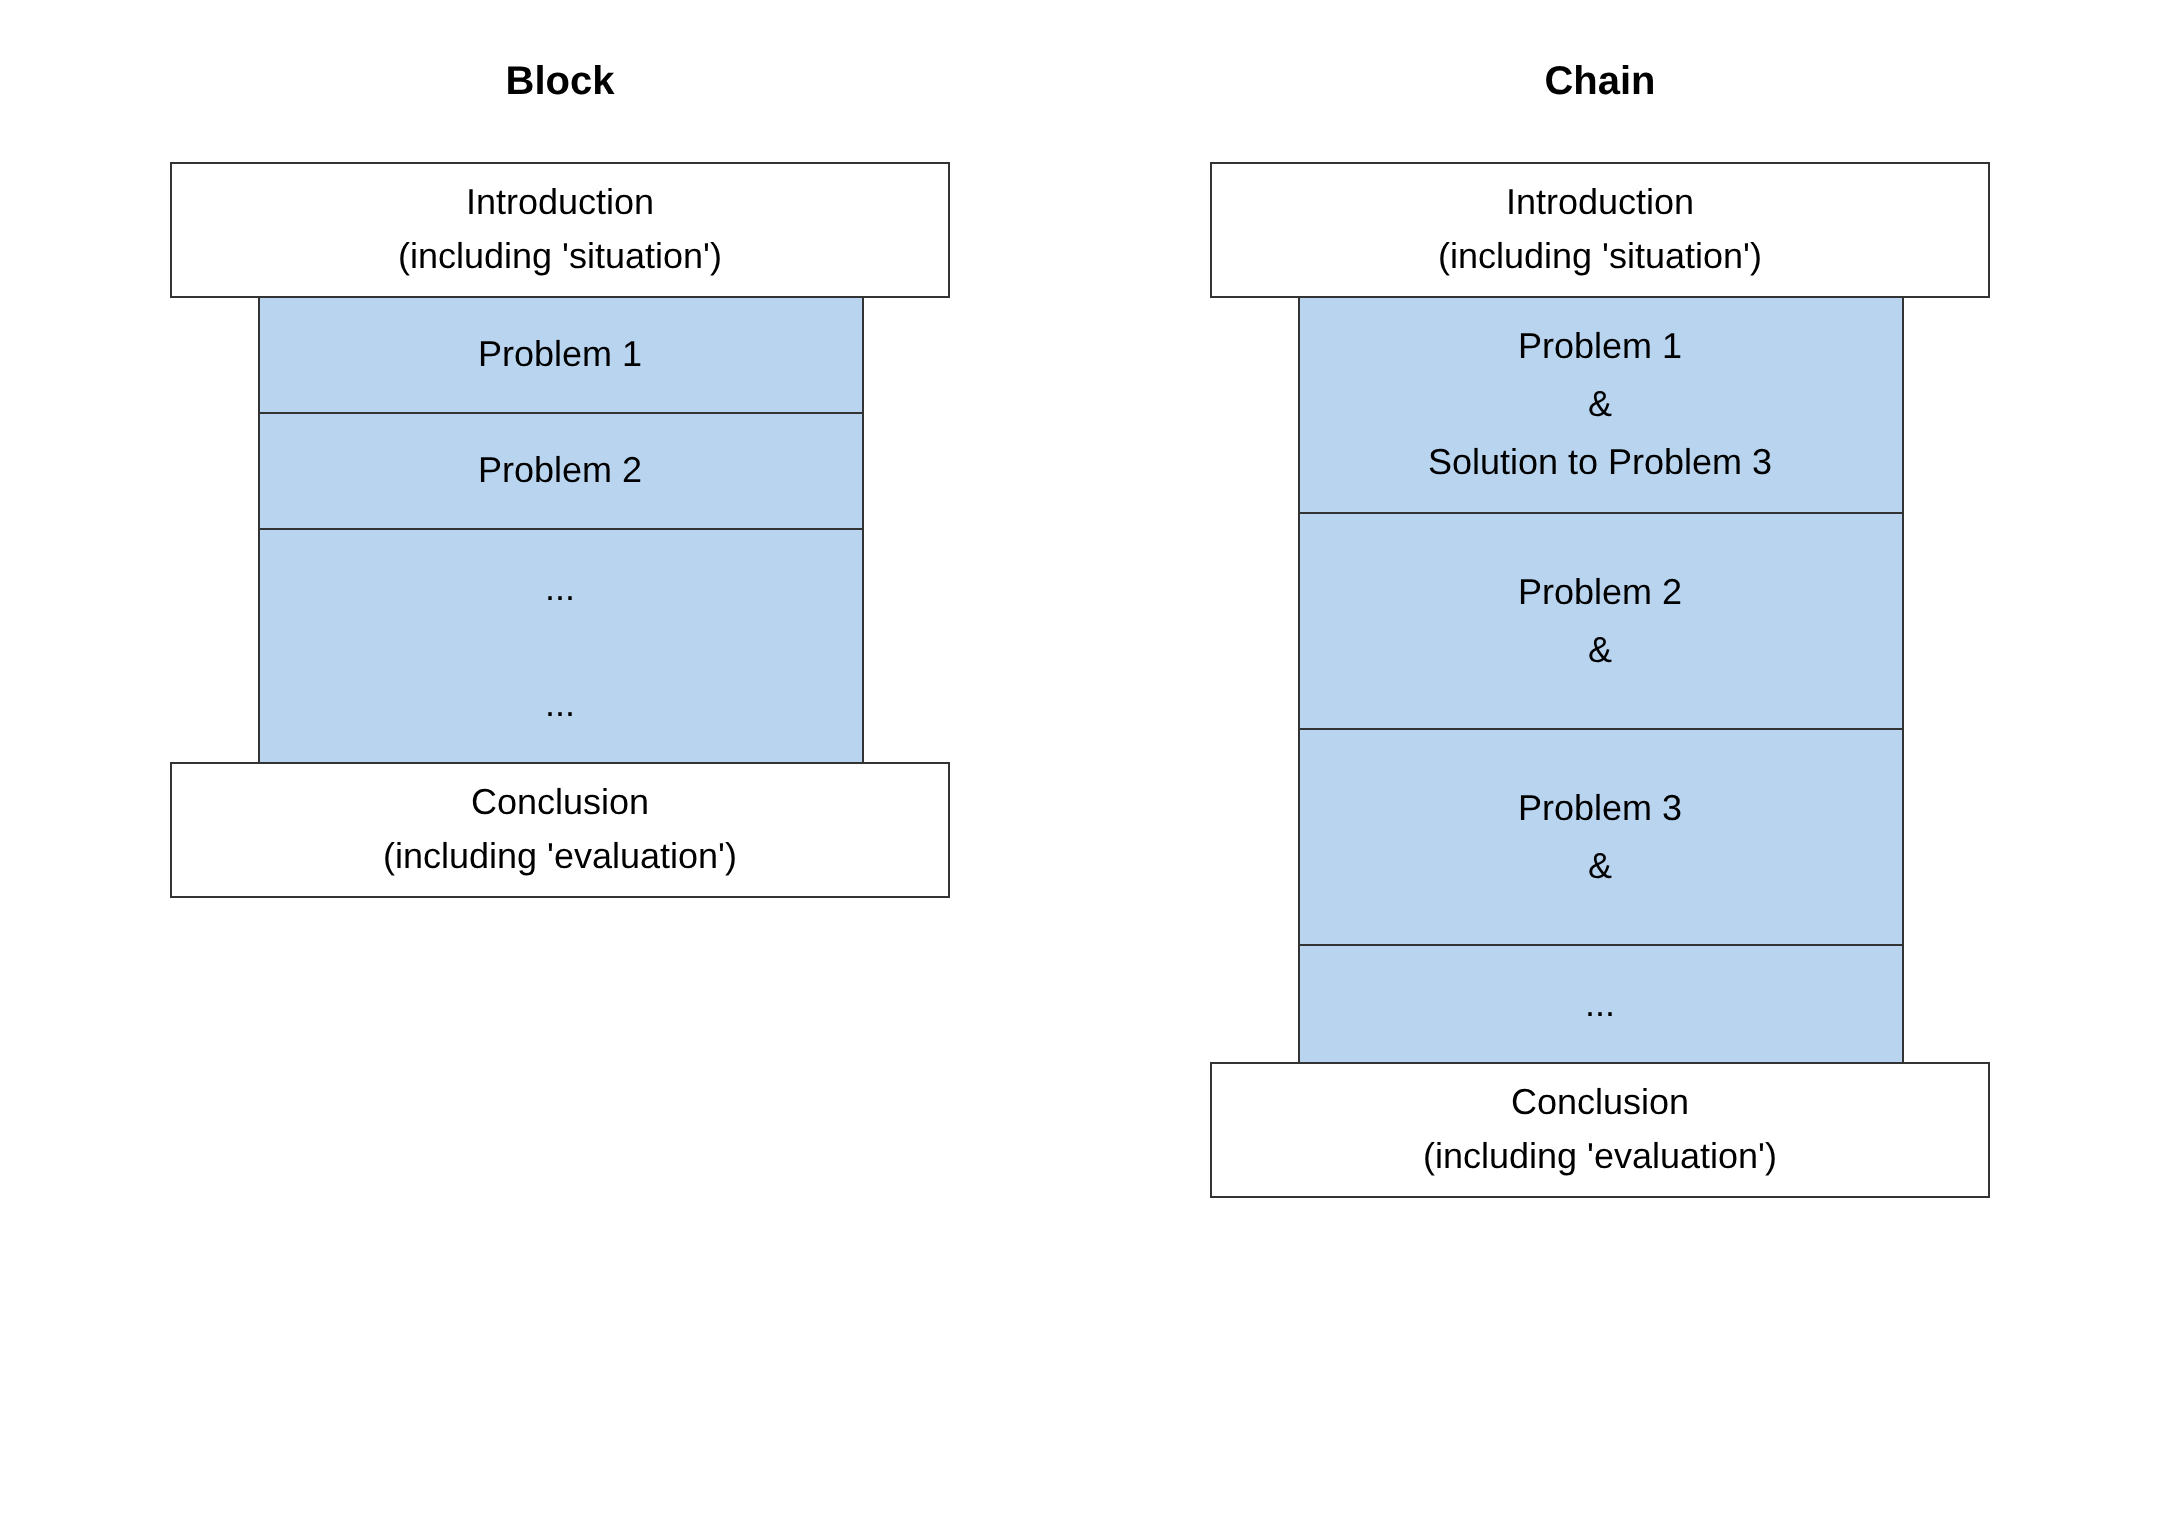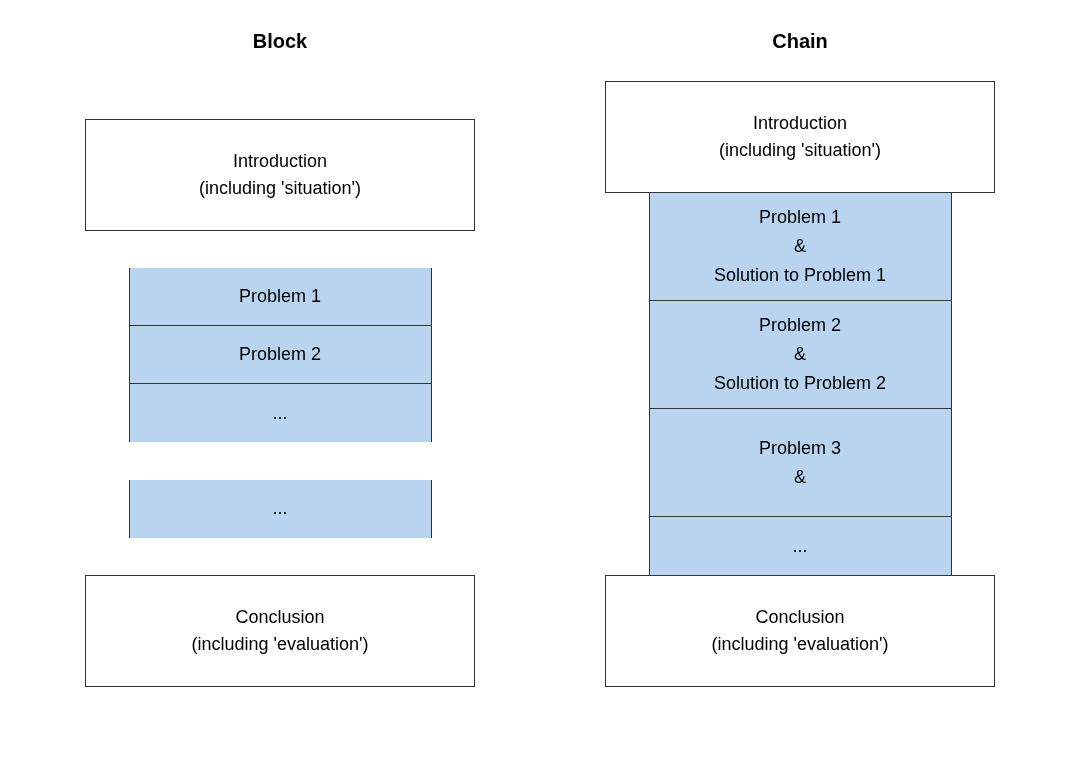--- a/index.html
+++ b/index.html
@@ -1,19 +1,18 @@
 <!DOCTYPE html>
 <html><head>
   <meta charset="utf-8">
   <style>
     * {
       margin: 0;
       padding: 0;
       box-sizing: border-box;
-      justify-content: space-between;
     }
     body {
       font-family: Verdana, Geneva, sans-serif;
       background: #fff;
       width: 1080px;
       height: 770px;
       padding: 30px 20px 20px 20px;
     }
     .diagram-container {
       display: flex;
@@ -28,21 +27,21 @@
     .column-header {
       font-weight: bold;
       font-size: 20px;
       margin-bottom: 28px;
       color: #000;
     }
     .wide-box {
       width: 390px;
       border: 1px solid #333;
       background: #fff;
-      padding: 28px 10px;
+      padding: 6px 10px;
       text-align: center;
       font-size: 18px;
       line-height: 1.5;
       color: #000;
     }
     .narrow-stack {
       width: 303px;
       border-left: 1px solid #333;
       border-right: 1px solid #333;
     }
@@ -123,26 +122,25 @@
       <div class="multiline-label">
         <span>Introduction</span>
         <span>(including 'situation')</span>
       </div>
     </div>
 
     <div class="narrow-stack">
       <div class="narrow-box tall">
         <span>Problem 1</span>
         <span>&amp;</span>
-        <span>Solution to Problem 1</span>
+        <span>Solution to Problem 3</span>
       </div>
       <div class="narrow-box tall">
         <span>Problem 2</span>
         <span>&amp;</span>
-        <span>Solution to Problem 2</span>
       </div>
       <div class="narrow-box tall">
         <span>Problem 3</span>
         <span>&amp;</span>
       </div>
       <div class="narrow-box short">
         <span>...</span>
       </div>
     </div>
 

